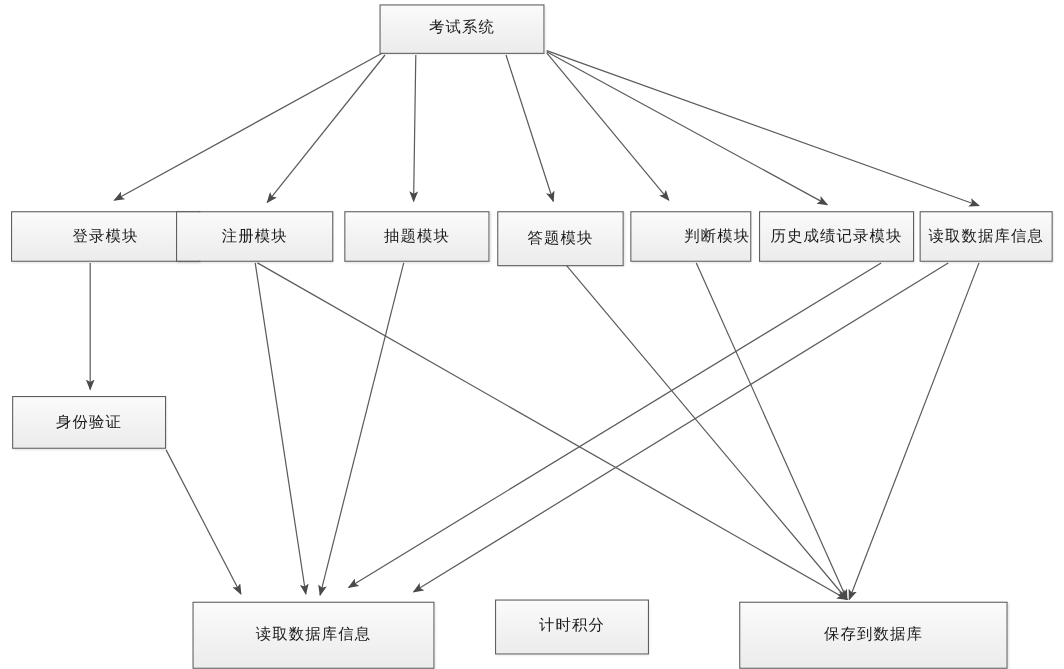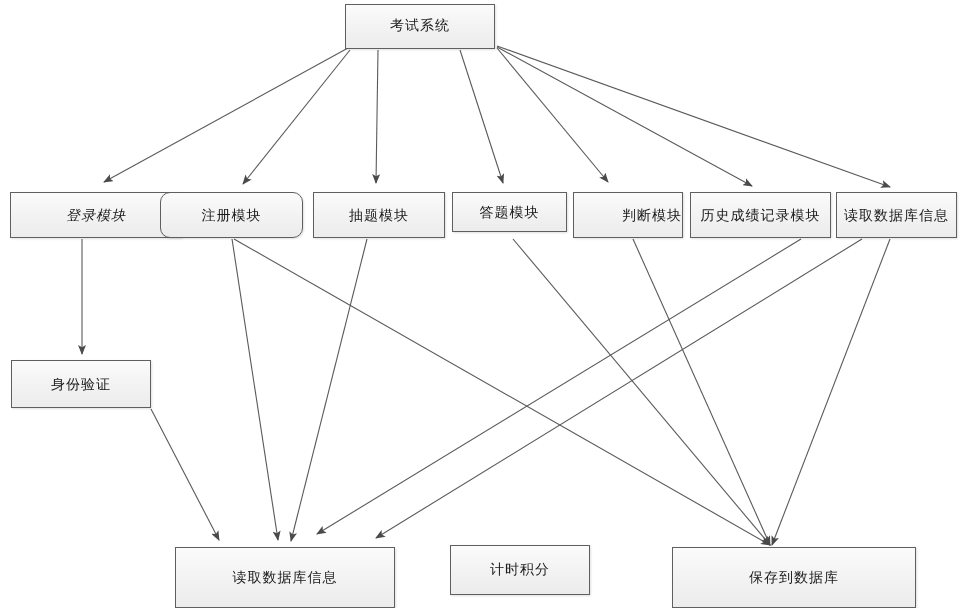--- a/index.html
+++ b/index.html
@@ -53,30 +53,30 @@
         <line x1="633" y1="239" x2="770" y2="545" stroke="#5a5a5a" stroke-width="1.1" marker-end="url(#arrowhead)"></line>
         <line x1="801" y1="239" x2="317" y2="534" stroke="#5a5a5a" stroke-width="1.1" marker-end="url(#arrowhead)"></line>
         <line x1="862" y1="239" x2="376" y2="538" stroke="#5a5a5a" stroke-width="1.1" marker-end="url(#arrowhead)"></line>
         <line x1="890" y1="239" x2="772" y2="545" stroke="#5a5a5a" stroke-width="1.1" marker-end="url(#arrowhead)"></line>
       </g>
   </svg>
   <div id="node-group">
       <div class="node" style="left: 345px; top: 4px; width: 150px; height: 45px; border-color: rgb(95, 95, 95); font-family: Liberation Serif, serif;">
         <span>考试系统</span>
       </div>
-      <div class="node" style="left: 10px; top: 192px; width: 172px; height: 46px; border-color: rgb(95, 95, 95); font-style: italic;">
+      <div class="node" style="left: 10px; top: 192px; width: 172px; height: 46px; border-color: rgb(95, 95, 95);">
         <span>登录模块</span>
       </div>
-      <div class="node" style="left: 160px; top: 192px; width: 143px; height: 46px; border-color: rgb(95, 95, 95); border-radius: 10px;">
+      <div class="node" style="left: 160px; top: 192px; width: 143px; height: 46px; border-color: rgb(95, 95, 95);">
         <span>注册模块</span>
       </div>
       <div class="node" style="left: 313px; top: 192px; width: 132px; height: 46px; border-color: rgb(95, 95, 95);">
         <span>抽题模块</span>
       </div>
-      <div class="node" style="left: 452px; top: 192px; width: 115px; height: 40px; border-color: rgb(95, 95, 95);">
+      <div class="node" style="left: 452px; top: 192px; width: 115px; height: 50px; border-color: rgb(95, 95, 95);">
         <span>答题模块</span>
       </div>
       <div class="node" style="left: 573px; top: 192px; width: 110px; height: 46px; border-color: rgb(95, 95, 95); padding-left: 48px;">
         <span>判断模块</span>
       </div>
       <div class="node" style="left: 690px; top: 192px; width: 141px; height: 46px; border-color: rgb(95, 95, 95);">
         <span>历史成绩记录模块</span>
       </div>
       <div class="node" style="left: 836px; top: 192px; width: 121px; height: 46px; border-color: rgb(95, 95, 95);">
         <span>读取数据库信息</span>

